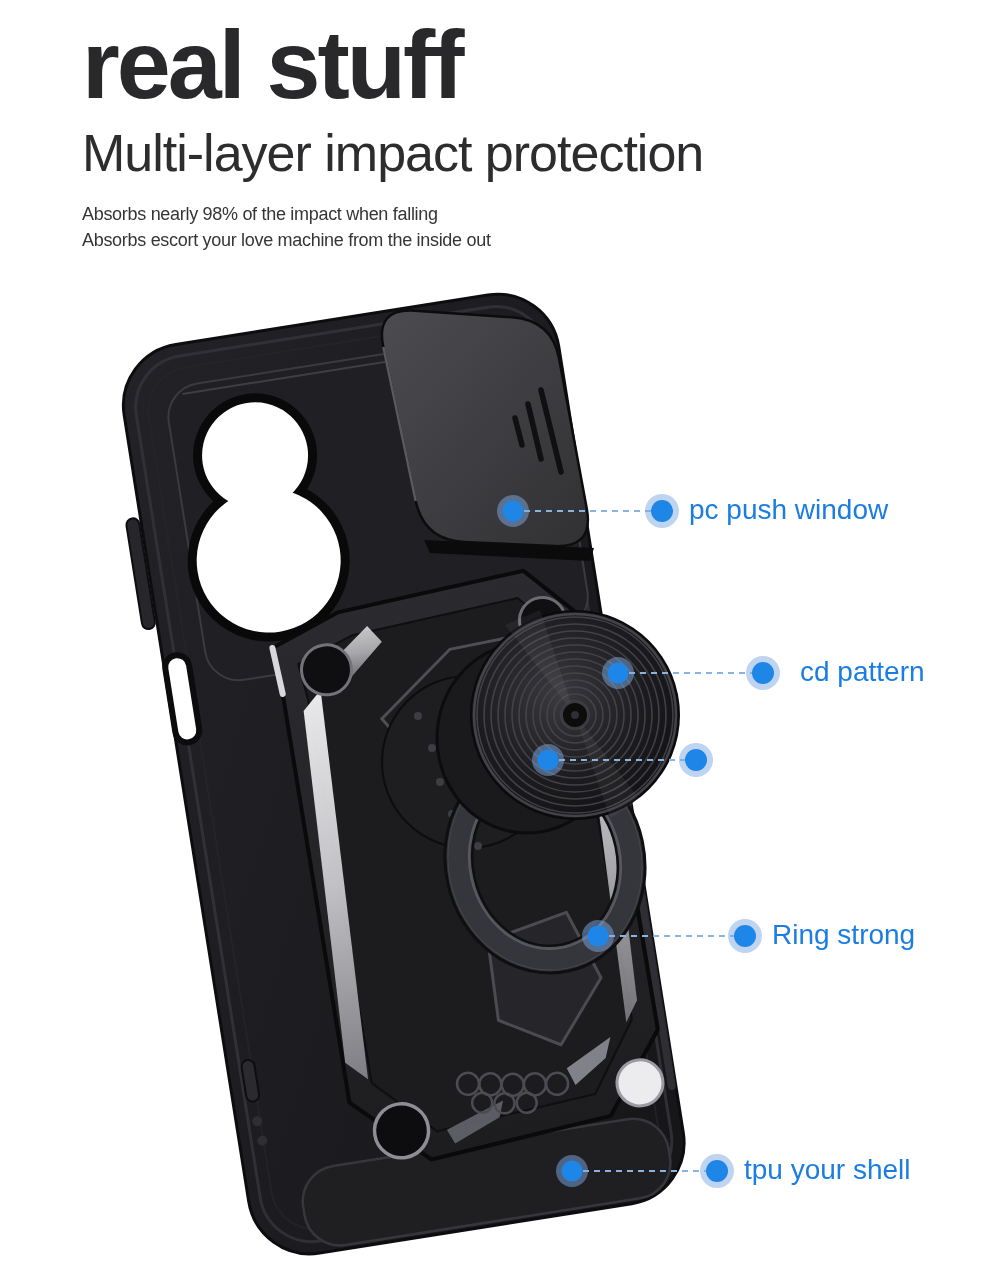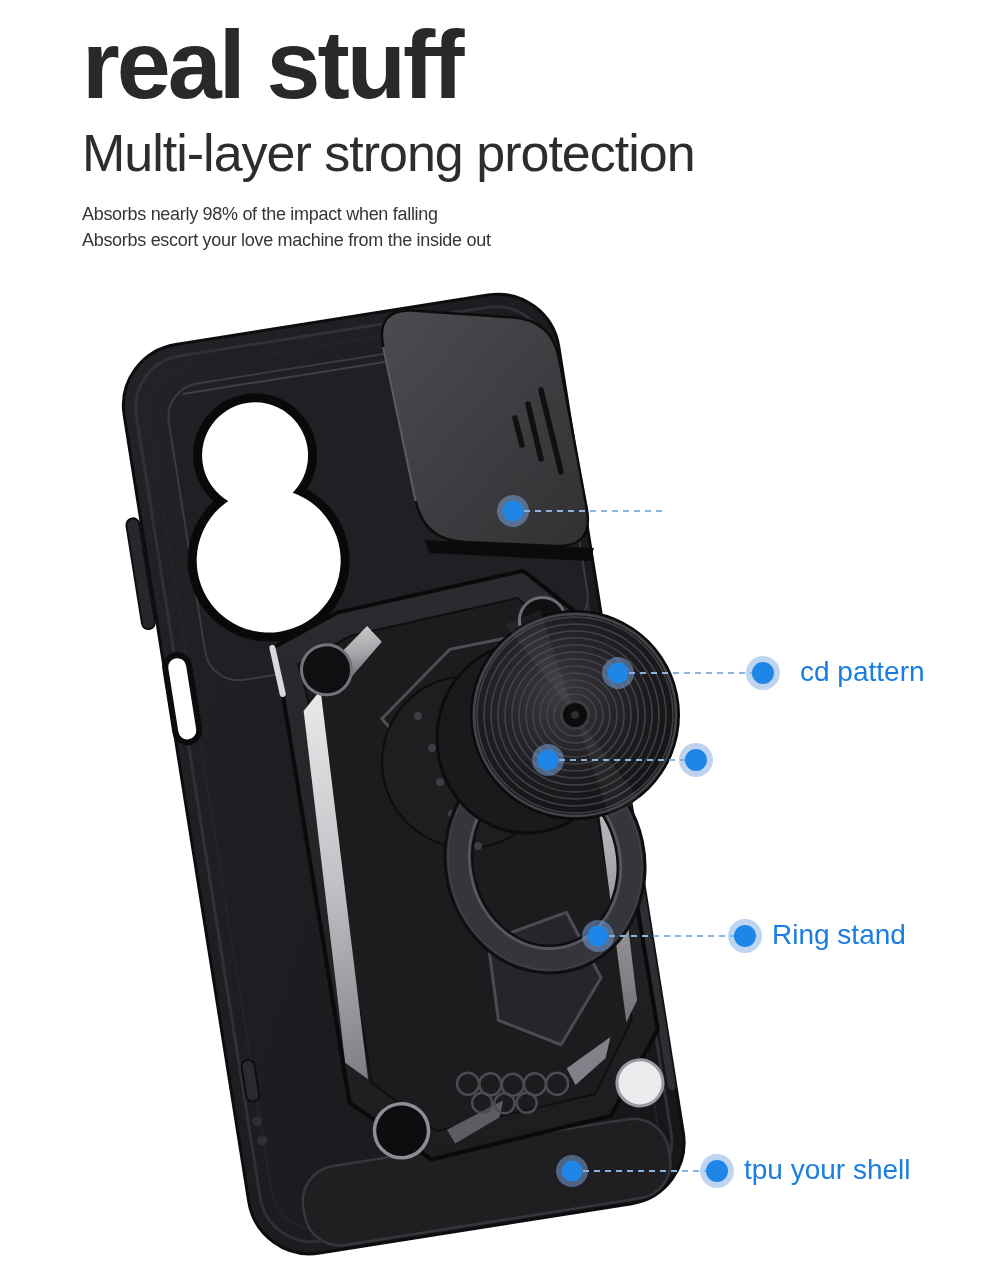--- a/index.html
+++ b/index.html
@@ -210,34 +210,38 @@
         </g>
       <g>
           <circle cx="572" cy="1171" r="16" fill="#7daae1" opacity="0.5"></circle>
           <circle cx="572" cy="1171" r="10.5" fill="#1e86e6"></circle>
         </g>
     </g>
   </svg>
 
   <div class="header">
     <h1>real stuff</h1>
-    <h2>Multi-layer strong protection</h2>
+    <h2>Multi-layer impact protection</h2>
     <p>Absorbs nearly 98% of the impact when falling</p>
     <p>Absorbs escort your love machine from the inside out</p>
   </div>
 
+  <div class="callout" style="left:645px;top:494px;">
+    <span class="dot"></span>
+    <span class="label">pc push window</span>
+  </div>
   <div class="callout" style="left:746px;top:656px;gap:20px;">
     <span class="dot"></span>
     <span class="label">cd pattern</span>
   </div>
   <div class="callout" style="left:679px;top:743px;">
     <span class="dot"></span>
   </div>
   <div class="callout" style="left:728px;top:919px;">
     <span class="dot"></span>
-    <span class="label">Ring stand</span>
+    <span class="label">Ring strong</span>
   </div>
   <div class="callout" style="left:700px;top:1154px;">
     <span class="dot"></span>
     <span class="label">tpu your shell</span>
   </div>
 
 </div>
 
 </body></html>

